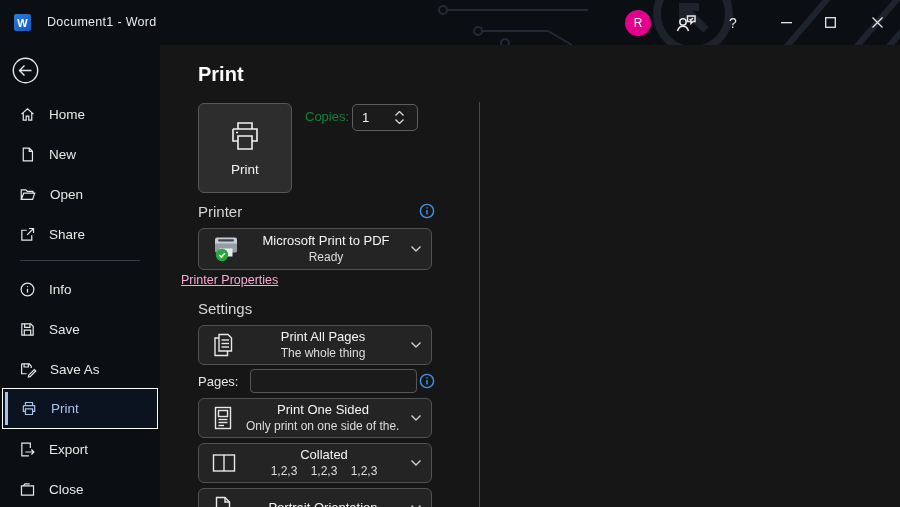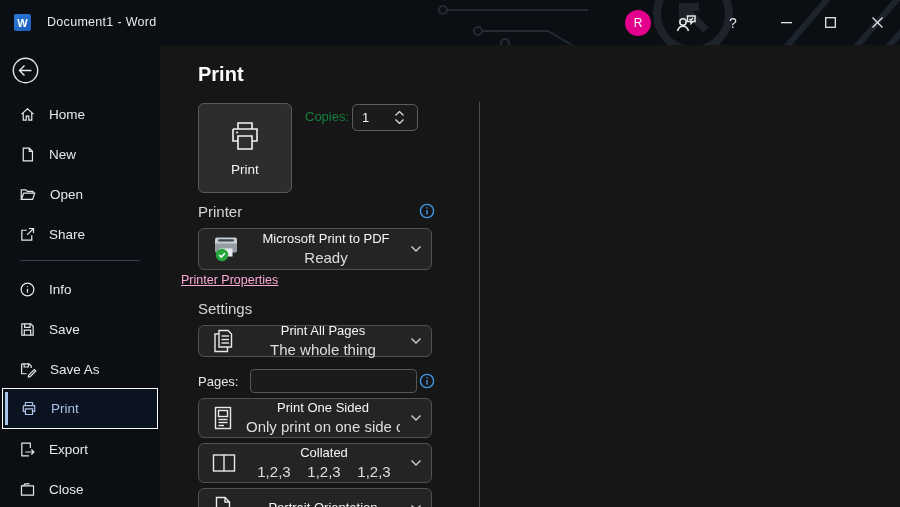--- a/index.html
+++ b/index.html
@@ -64,21 +64,21 @@
   .spinner { display:flex; flex-direction:column; gap:3px; margin-left:2px; }
   .sec-heading { position:absolute; left:38px; font-size:15px; color:#d6d6d6; }
   .info-ic { position:absolute; width:16px; height:16px; }
   .dropdown {
     position:absolute; left:38px; width:234px;
     background:#242424; border:1px solid #515151; border-radius:6px;
     display:flex; align-items:center; gap:11px; padding:0 10px 0 12px; cursor:default;
   }
   .dd-text { flex:1; min-width:0; overflow:hidden;text-align:center; }
   .dd-title { font-size:13px; color:#f5f5f5; white-space:nowrap; line-height:1.35; }
-  .dd-sub { font-size:15px; color:#dedede; white-space:pre; line-height:1.3; }
+  .dd-sub { font-size:12px; color:#dedede; white-space:pre; line-height:1.3; }
   .props-link { position:absolute; left:21px; top:228px; width:234px; text-align:left; font-size:12.5px; color:#f9a8d4; text-decoration:underline; cursor:default; }
   .pages-label { position:absolute; left:38px; top:329px; font-size:13px; color:#e8e8e8; }
   .pages-input {
     position:absolute; left:90px; top:324px; width:167px; height:24px;
     background:#1b1b1b; border:1px solid #565656; border-radius:4px;
     color:#f0f0f0; font-size:12.5px; padding:0 7px; outline:none; font-family:inherit;
   }
   .scroll-line { position:absolute; left:479px; top:102px; width:1px; height:405px; background:#4a4a4a; z-index:12; }
   
   .preview { position:absolute; left:512px; top:105px; width:388px; height:402px; background:#262626; z-index:5; }
@@ -286,21 +286,21 @@
       </div>
       <svg width="10" height="6" viewBox="0 0 10 6" fill="none" stroke="#cfcfcf" stroke-width="1.4">
           <polyline points="0.5,0.5 5,5 9.5,0.5"></polyline>
         </svg>
     </div>
 
     <div class="props-link">Printer Properties</div>
 
     <div class="sec-heading" style="top:255px">Settings</div>
 
-    <div class="dropdown" style="top:280px; height:32px;gap:20px;">
+    <div class="dropdown" style="top:280px; height:40px;gap:20px;">
       <svg width="24" height="26" viewBox="0 0 24 26" fill="none" stroke="#e8e8e8" stroke-width="1.4">
         <path d="M8 2.5 H17 L20.5 6 V19 H8 Z"></path>
         <path d="M8 6 H4 V23.5 H16.5 V19"></path>
         <line x1="10.5" y1="8" x2="18" y2="8"></line>
           <line x1="10.5" y1="11.5" x2="18" y2="11.5"></line>
           <line x1="10.5" y1="15" x2="18" y2="15"></line>
       </svg>
       <div class="dd-text">
         <div class="dd-title">Print All Pages</div>
         <div class="dd-sub">The whole thing</div>

